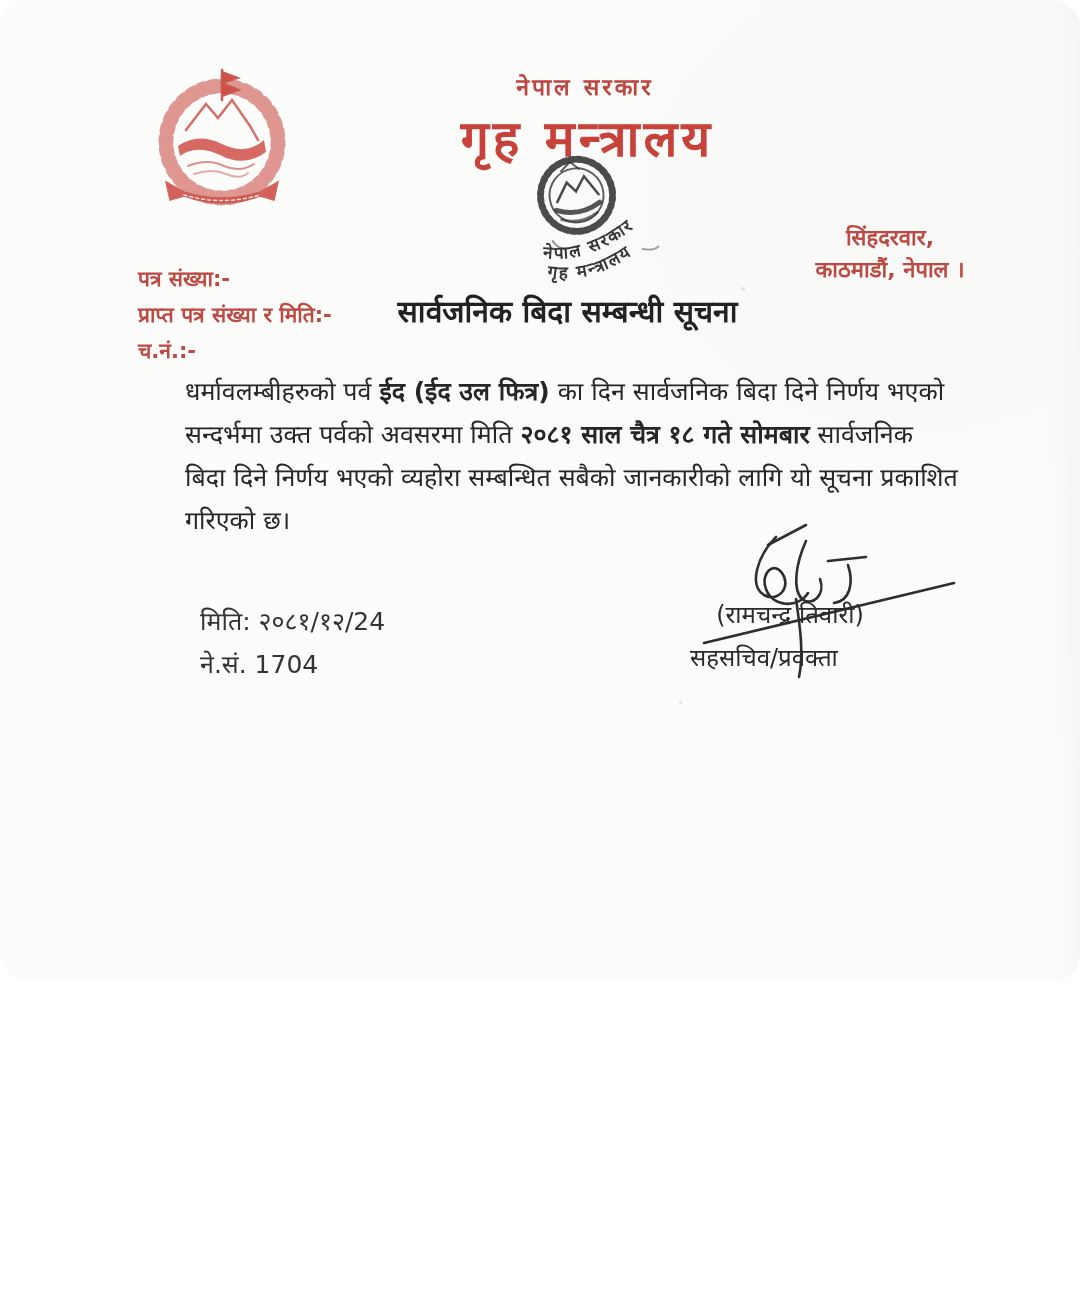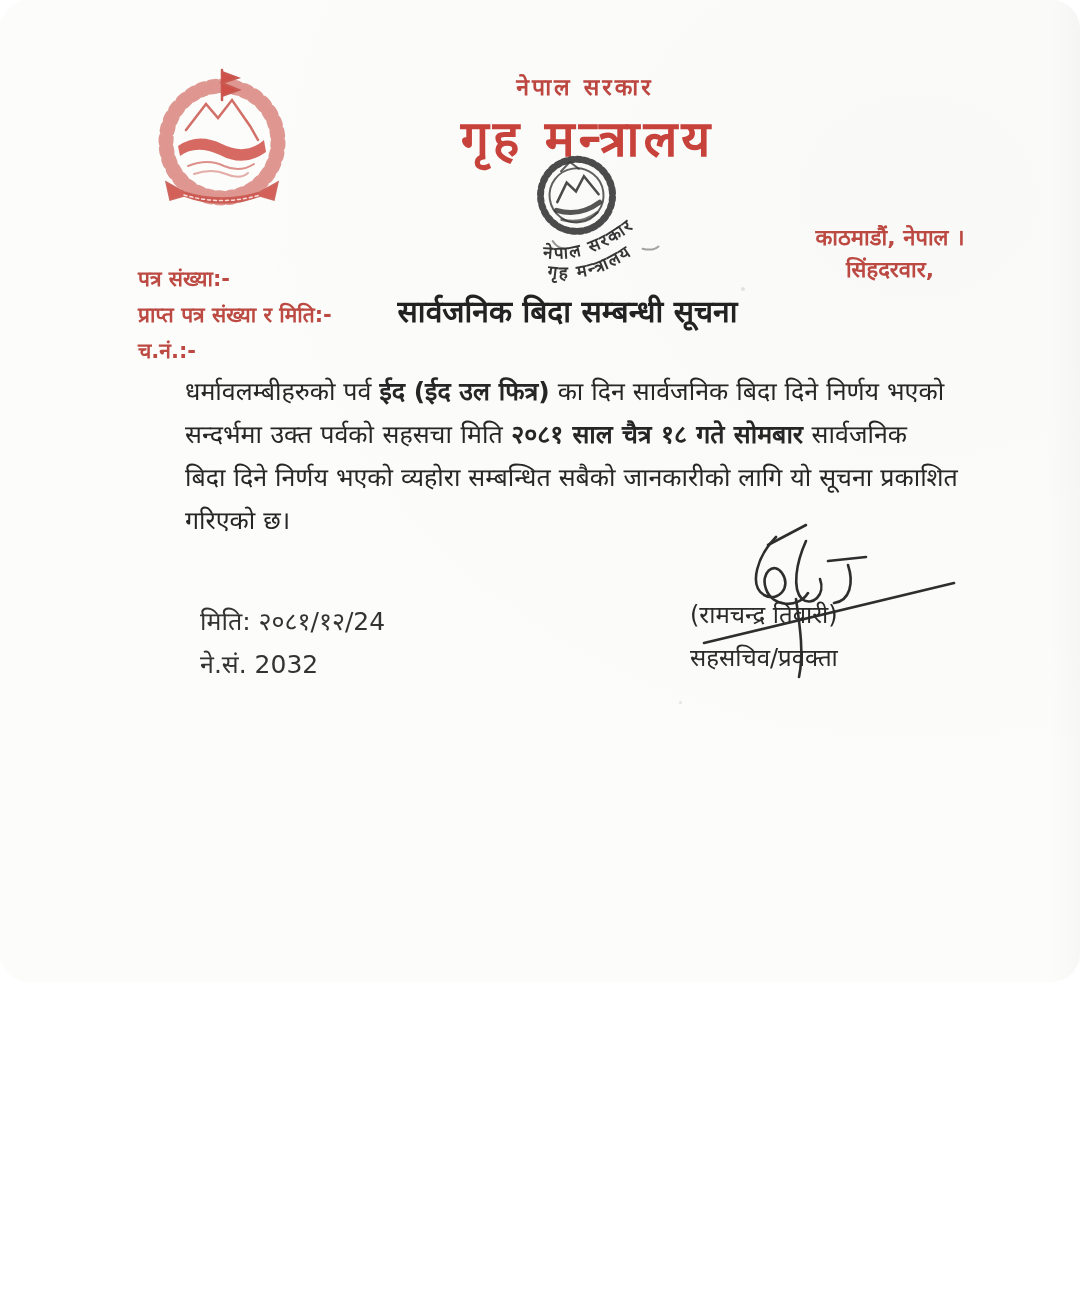--- a/index.html
+++ b/index.html
@@ -63,21 +63,21 @@
   .body-line .bold { font-weight:bold; }
 
   
   .date-block {
     position:absolute; left:200px; top:600px;
     font-size:25px; color:#333; line-height:43px;
   }
   .sig-art { position:absolute; left:680px; top:515px; width:300px; height:175px; }
   .sig-name {
     position:absolute; left:690px; top:597px; width:200px;
-    text-align:left; font-size:24px; color:#2a2a2a;
+    text-align:center; font-size:24px; color:#2a2a2a;
   }
   .sig-role {
     position:absolute; left:690px; top:640px; width:200px;
     font-size:24px; color:#2a2a2a;
   }
 
   
   .speck { position:absolute; background:#9a9a9a; border-radius:50%; opacity:.25; }
   .s1 { left:741px; top:287px; width:4px; height:4px; }
   .s2 { left:679px; top:701px; width:3px; height:3px; }
@@ -136,36 +136,36 @@
     </text>
   </svg>
 
   <div class="ref-block">
     <div>पत्र संख्या:-</div>
     <div>प्राप्त पत्र संख्या र मिति:-</div>
     <div>च.नं.:-</div>
   </div>
 
   <div class="addr-block">
+    <div>सिंहदरवार,</div>
     <div>काठमाडौं, नेपाल ।</div>
-    <div>सिंहदरवार,</div>
   </div>
 
   <div class="notice-title">सार्वजनिक बिदा सम्बन्धी सूचना</div>
 
   <div class="notice-body">
       <div class="body-line"><span>धर्मावलम्बीहरुको पर्व </span><span class="bold">ईद (ईद उल फित्र)</span><span> का दिन सार्वजनिक बिदा दिने निर्णय भएको</span></div>
-      <div class="body-line"><span>सन्दर्भमा उक्त पर्वको सहसचा मिति </span><span class="bold">२०८१ साल चैत्र १८ गते सोमबार</span><span> सार्वजनिक</span></div>
+      <div class="body-line"><span>सन्दर्भमा उक्त पर्वको अवसरमा मिति </span><span class="bold">२०८१ साल चैत्र १८ गते सोमबार</span><span> सार्वजनिक</span></div>
       <div class="body-line"><span>बिदा दिने निर्णय भएको व्यहोरा सम्बन्धित सबैको जानकारीको लागि यो सूचना प्रकाशित</span></div>
       <div class="body-line last"><span>गरिएको छ।</span></div>
     </div>
 
   <div class="date-block">
     <div>मिति: २०८१/१२/24</div>
-    <div>ने.सं. 2032</div>
+    <div>ने.सं. 1704</div>
   </div>
 
   <svg class="sig-art" viewBox="0 0 300 175">
     <g fill="none" stroke="#2e2e2e" stroke-width="2.6" stroke-linecap="round">
       <path d="M88 30 L126 10"></path>
       <path d="M96 22 C 78 40, 68 70, 84 80 C 98 88, 112 72, 102 58 C 94 46, 80 58, 86 74 C 92 92, 118 94, 128 78"></path>
       <path d="M126 26 C 116 48, 112 74, 122 84 C 132 92, 146 80, 140 64"></path>
       <path d="M148 46 L 186 42"></path>
       <path d="M168 50 C 174 68, 170 86, 154 88"></path>
       <path d="M116 84 C 120 112, 124 138, 119 162"></path>

